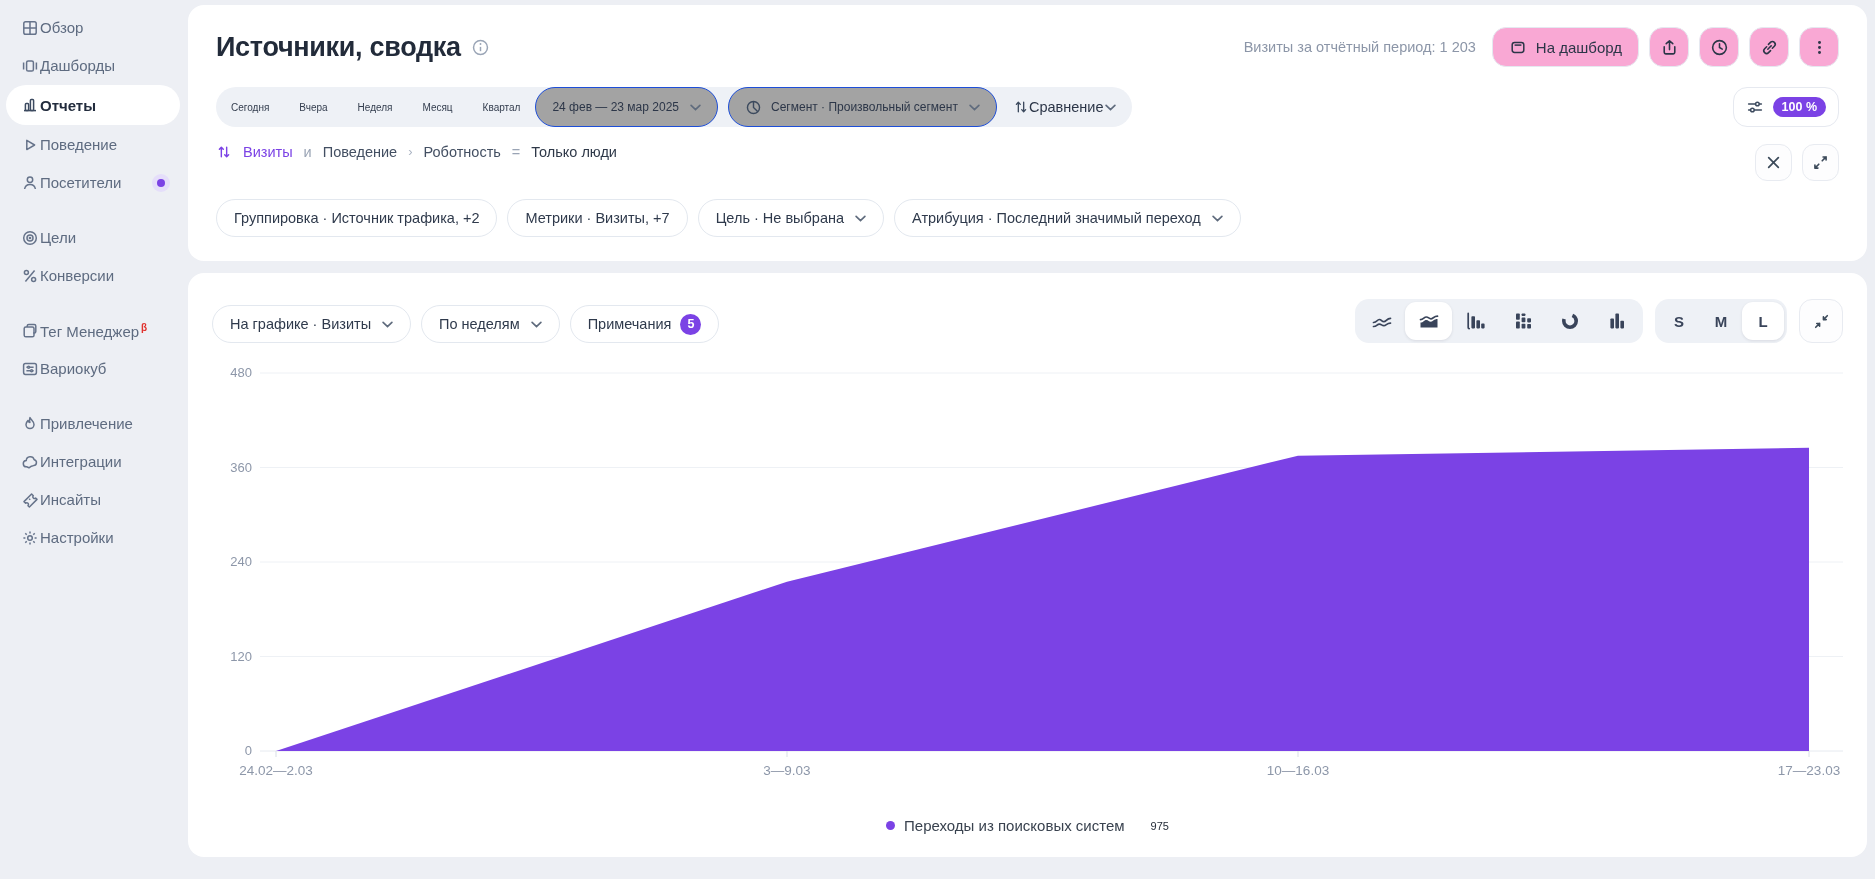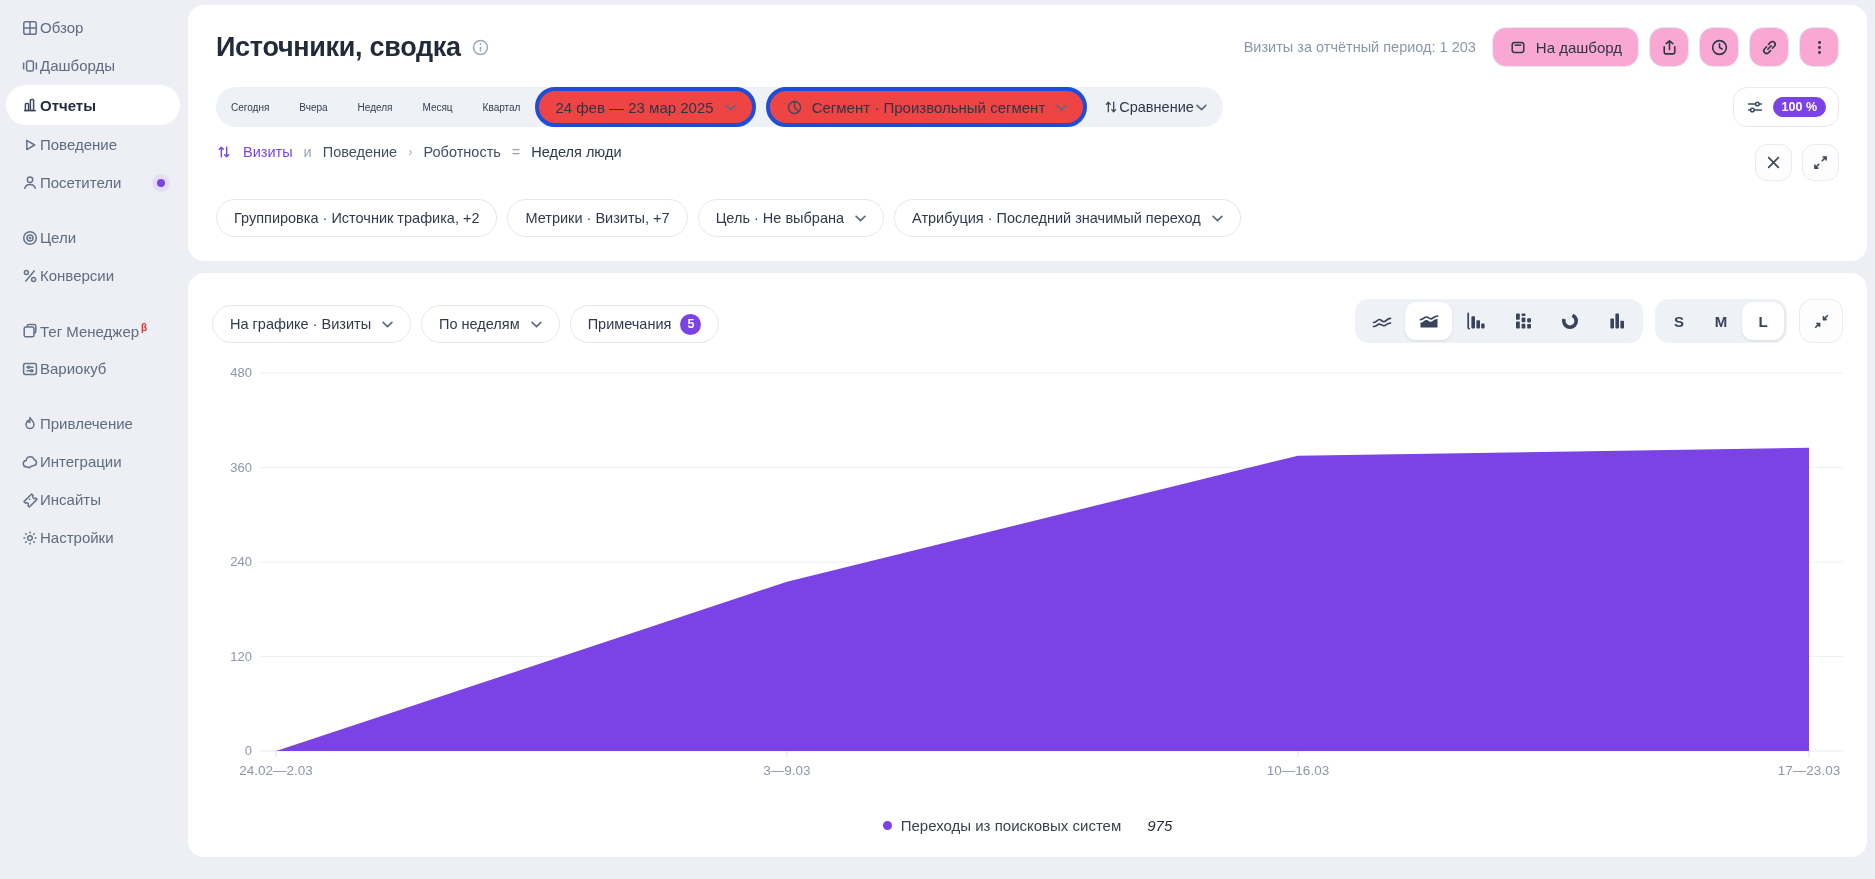--- a/index.html
+++ b/index.html
@@ -43,22 +43,22 @@
   .visits-period { font-size:14.5px; color:#8c96a8; margin-right:6px; }
   .btn { display:flex; align-items:center; justify-content:center; gap:9px; background:#f9a8d4;
          border:1px solid #e5e9f0; border-radius:14px; height:40px; font-size:15px; color:#2c3648; cursor:pointer; }
   .btn-dash { padding:0 16px; }
   .icon-btn { width:40px; }
 
   
   .period-row { display:flex; align-items:center; margin-top:20px; }
   .period-strip { display:inline-flex; align-items:center; background:#eef1f6; border-radius:20px; height:40px; }
   .preset { padding:0 15px; font-size:10px; color:#333d4e; background:transparent; border:none; cursor:pointer; height:40px; }
-  .pill-white { display:flex; align-items:center; gap:9px; background:#ef4444; border:4px solid #1d4ed8;
-                border-radius:20px; height:40px; padding:0 16px; font-size:15px; color:#2c3648; cursor:pointer; }
+  .pill-white { display:flex; align-items:center; gap:9px; background:#a3a3a3; border:1px solid #1d4ed8;
+                border-radius:20px; height:40px; padding:0 16px; font-size:12px; color:#2c3648; cursor:pointer; }
   .strip-plain { display:flex; align-items:center; gap:0; padding:0 16px; font-size:14.5px; color:#2c3648; cursor:pointer; height:40px; }
   .sampling-btn { margin-left:auto; display:flex; align-items:center; gap:9px; background:#fff; border:1px solid #e6e9f0;
                   border-radius:14px; height:40px; padding:0 12px; cursor:pointer; }
   .purple-badge { background:#7b42e5; color:#fff; font-size:12.5px; font-weight:700; border-radius:11px; padding:3px 9px; }
 
   
   .filter-row { display:flex; align-items:flex-start; gap:11px; margin-top:17px; font-size:14.5px; }
   .accent { color:#7b42e5; }
   .muted { color:#9aa4b5; }
   .dim-text { color:#434f62; }
@@ -86,21 +86,21 @@
   .seg-cell.sel { background:#fff; box-shadow:0 1px 3px rgba(25,34,51,.10); }
   .size-cell { width:42px; }
   .collapse-btn { width:44px; height:44px; border-radius:13px; border:1px solid #e8ebf1; background:#fdfdfe;
                   display:flex; align-items:center; justify-content:center; color:#3c4a5a; cursor:pointer; }
 
   
   .chart-wrap { margin-top:16px; }
   .legend-row { display:flex; align-items:center; justify-content:center; gap:9px; margin-top:26px; }
   .legend-dot { width:9px; height:9px; border-radius:50%; background:#7b42e5; }
   .legend-label { font-size:15px; color:#39424f; }
-  .legend-value { font-size:15px; color:#1f2733; margin-left:17px;font-style:italic; }
+  .legend-value { font-size:11px; color:#1f2733; margin-left:17px; }
 
   svg.ic { display:block; }
 </style>
 </head>
 <body>
 
 <div class="app">
 
   <nav class="sidebar">
     <div class="nav-group">
@@ -361,21 +361,21 @@
               <path d="M6 14.4V3.8M3.8 6L6 3.6 8.2 6"></path>
               <path d="M12 3.6v10.6M9.8 12l2.2 2.4 2.2-2.4"></path>
             </svg>
         </span>
         <span class="accent">Визиты</span>
         <span class="muted">и</span>
         <span class="dim-text">Поведение</span>
         <span class="sep">›</span>
         <span class="dim-text">Роботность</span>
         <span class="muted">=</span>
-        <span style="color:#2e3848;">Неделя люди</span>
+        <span style="color:#2e3848;">Только люди</span>
         <div class="filter-right">
           <button class="sq-btn">
             <span>
               <svg class="ic" width="15" height="15" viewBox="0 0 14 14" fill="none" stroke="currentColor" stroke-width="1.6" stroke-linecap="round">
                   <path d="M2.5 2.5l9 9M11.5 2.5l-9 9"></path>
                 </svg>
             </span>
           </button>
           <button class="sq-btn">
             <span>

